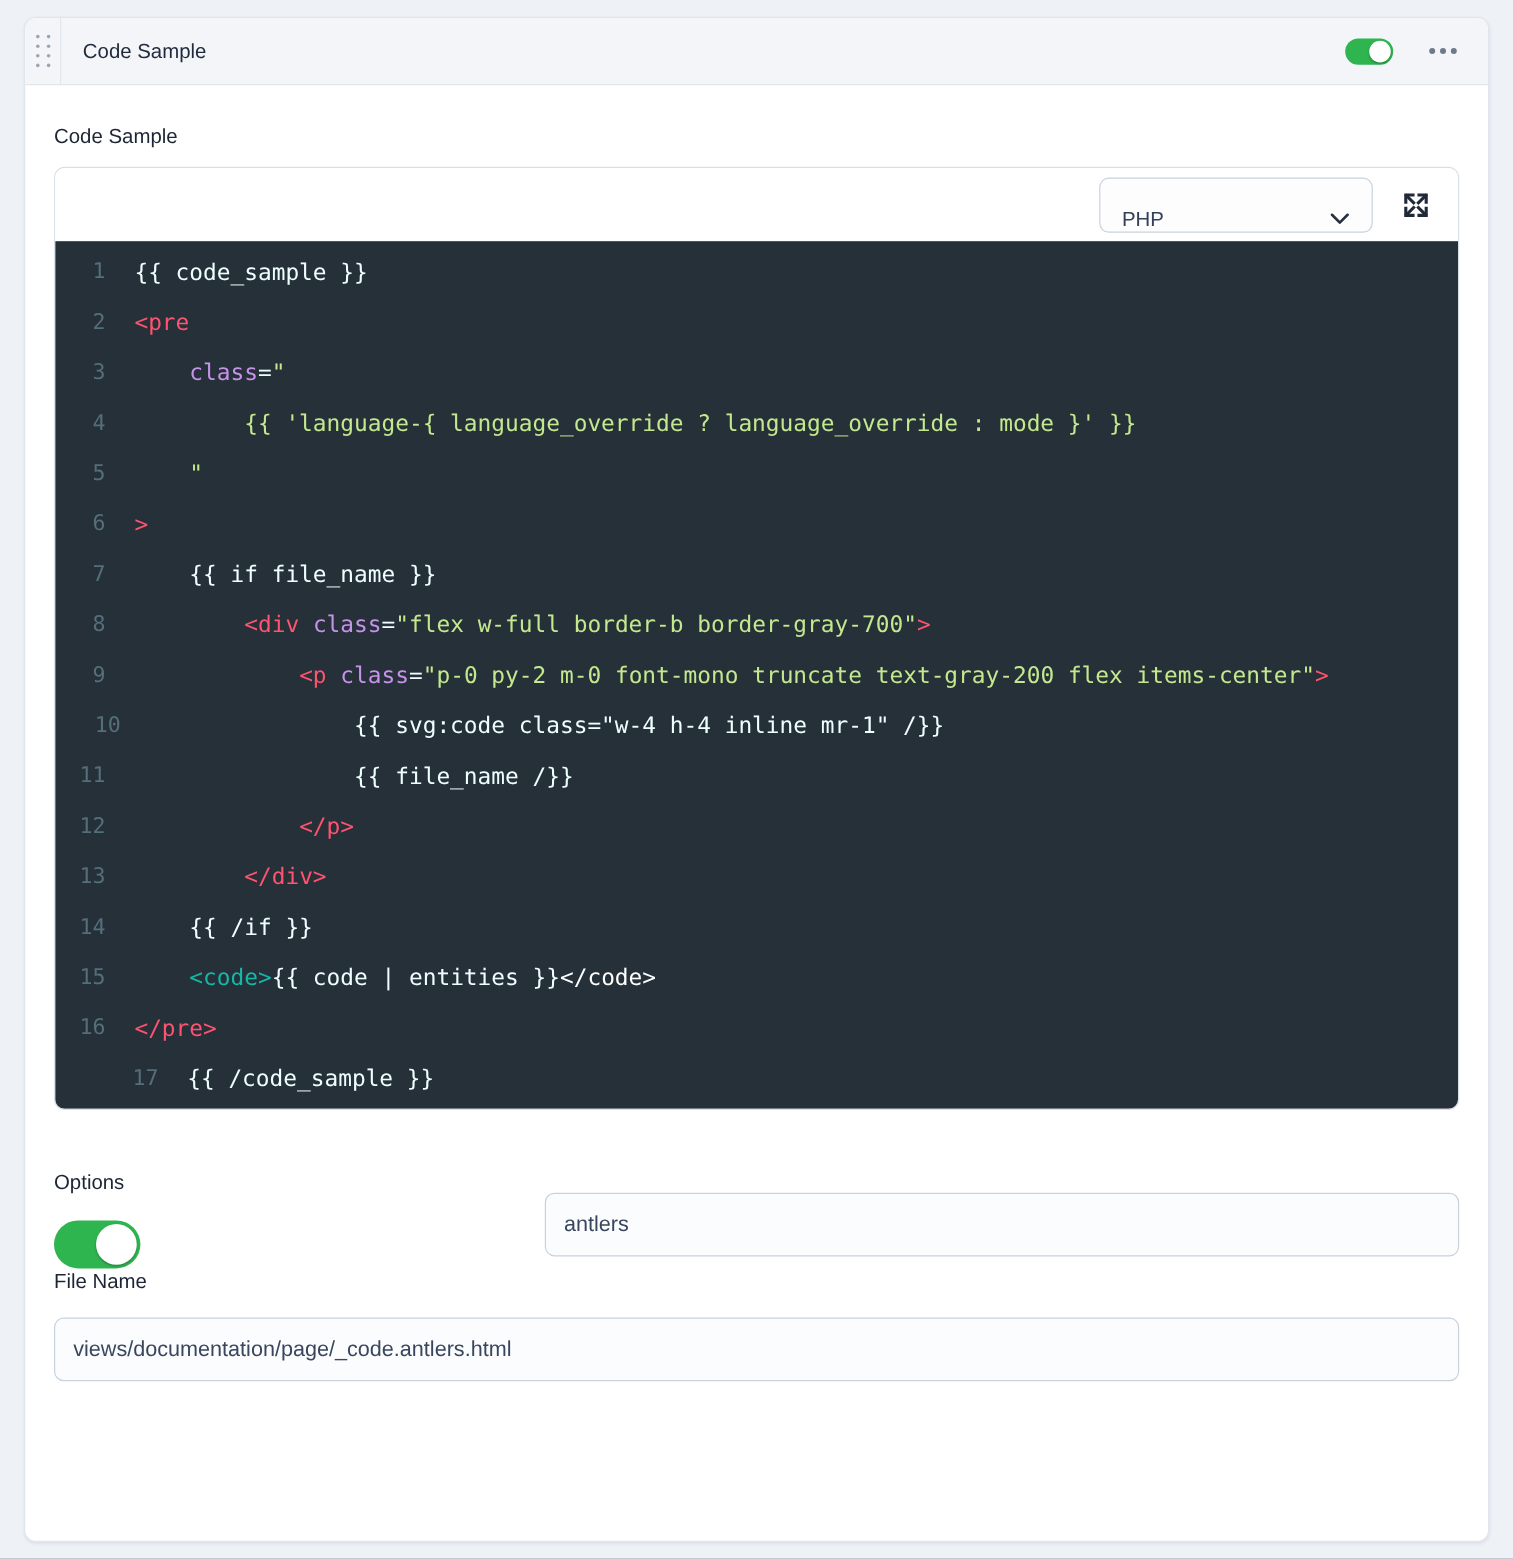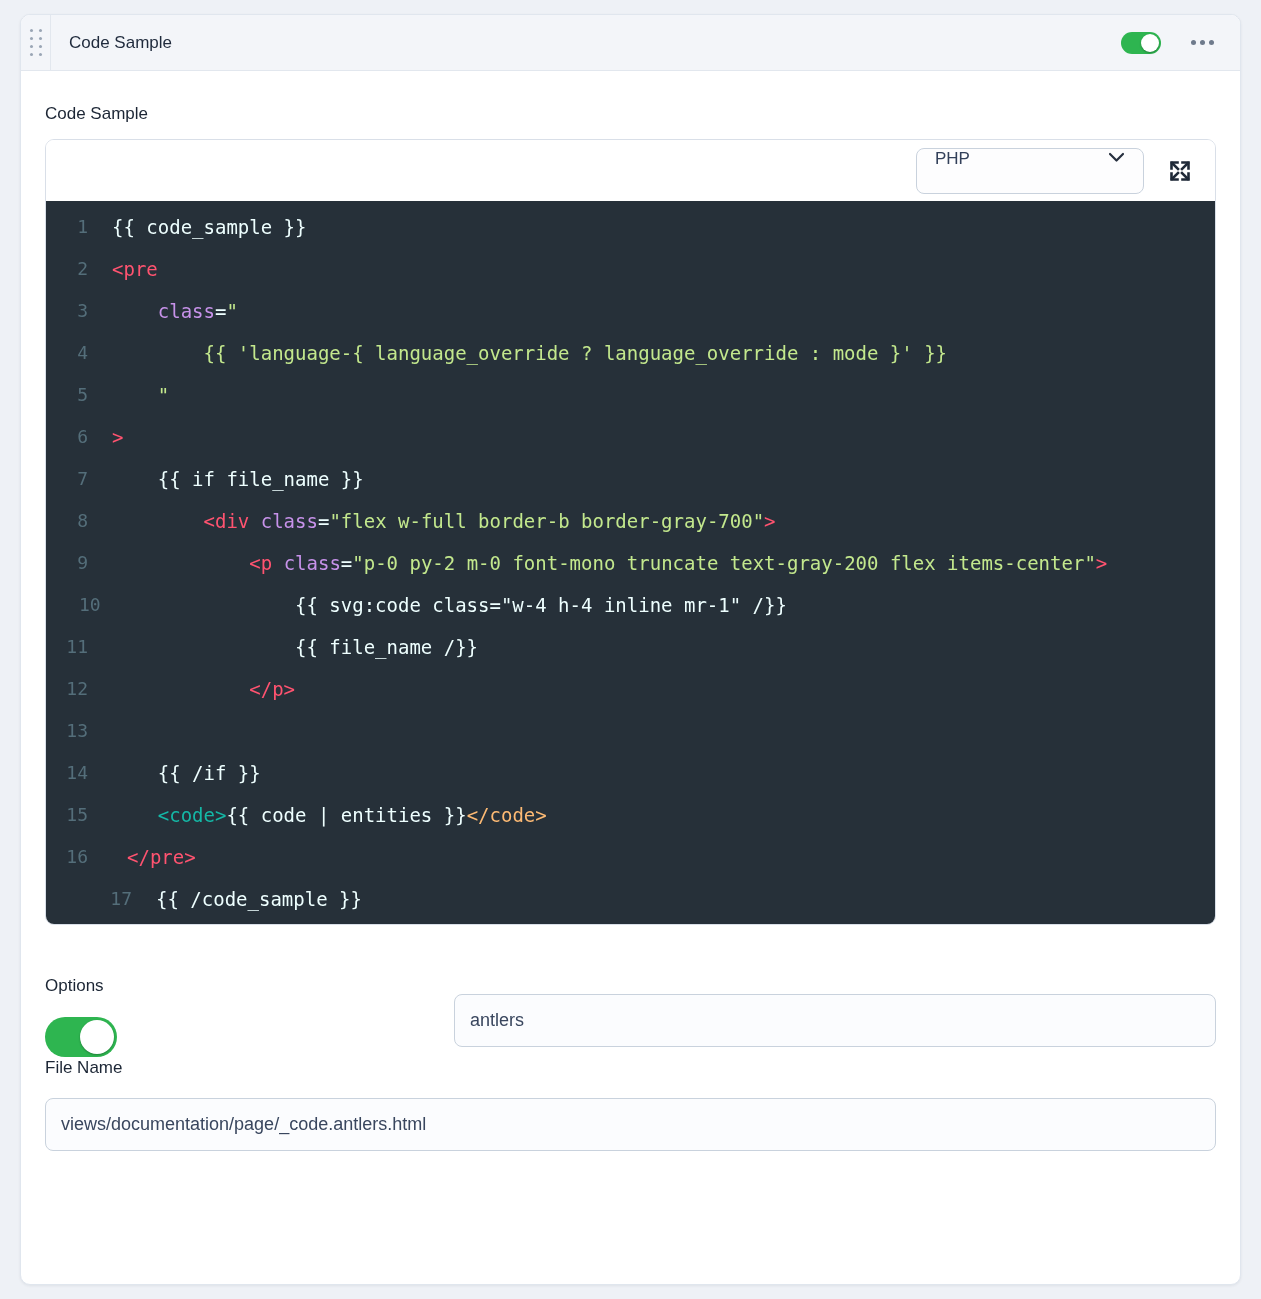--- a/index.html
+++ b/index.html
@@ -56,21 +56,21 @@
   }
   .code-toolbar{
     height:61px; background:#fff;
     display:flex; align-items:center; justify-content:flex-end;
     gap:24px; padding-right:23px;
   }
   .lang-select{
     width:228px; height:46px;
     border:1px solid #c9d2dd; border-radius:8px;
     background:#fdfdfe;
-    display:flex; align-items:flex-start; justify-content:space-between;
+    display:flex; align-items:flex-end; justify-content:space-between;
     padding:0 18px; cursor:pointer;
   }
   .lang-select .val{ font-size:17px; color:#33405a; }
   .expand-btn{ width:24px; height:24px; cursor:pointer; background:none; border:none; padding:0; }
   .code-area{
     background:#263039;
     padding:5px 0 4px 0;
     cursor:text;
   }
   .cl{ display:flex; height:42px; line-height:42px;
@@ -201,32 +201,33 @@
           <div class="cl">
             <span class="ln" style="color: rgb(84, 110, 122);">11</span>
             <span class="lc"><span style="color: rgb(238, 255, 255);">                {{ file_name /}}</span></span>
           </div>
           <div class="cl">
             <span class="ln" style="color: rgb(84, 110, 122);">12</span>
             <span class="lc"><span style="color: rgb(238, 255, 255);">            </span><span style="color: rgb(255, 83, 112);">&lt;/p&gt;</span></span>
           </div>
           <div class="cl">
             <span class="ln" style="color: rgb(84, 110, 122);">13</span>
+            <span class="lc"><span style="color: rgb(238, 255, 255);">        </span><span style="color: rgb(255, 83, 112);">&lt;/div&gt;</span></span>
           </div>
           <div class="cl">
             <span class="ln" style="color: rgb(84, 110, 122);">14</span>
             <span class="lc"><span style="color: rgb(238, 255, 255);">    {{ /if }}</span></span>
           </div>
           <div class="cl">
             <span class="ln" style="color: rgb(84, 110, 122);">15</span>
-            <span class="lc"><span style="color: rgb(238, 255, 255);">    </span><span style="color: #14b8a6;">&lt;code&gt;</span><span style="color: rgb(238, 255, 255);">{{ code | entities }}</span><span style="color: #fdba74;">&lt;/code&gt;</span></span>
+            <span class="lc"><span style="color: rgb(238, 255, 255);">    </span><span style="color: #14b8a6;">&lt;code&gt;</span><span style="color: rgb(238, 255, 255);">{{ code | entities }}</span><span style="color: #ffffff;">&lt;/code&gt;</span></span>
           </div>
           <div class="cl">
             <span class="ln" style="color: rgb(84, 110, 122);">16</span>
-            <span class="lc"><span style="color: rgb(255, 83, 112); margin-left: 15px;">&lt;/pre&gt;</span></span>
+            <span class="lc"><span style="color: rgb(255, 83, 112);">&lt;/pre&gt;</span></span>
           </div>
           <div class="cl">
             <span class="ln" style="color: rgb(84, 110, 122); margin-left: 44px;">17</span>
             <span class="lc"><span style="color: rgb(238, 255, 255); text-align: center;">{{ /code_sample }}</span></span>
           </div>
         </div>
     </div>
 
     <div class="options-grid">
       <div>

